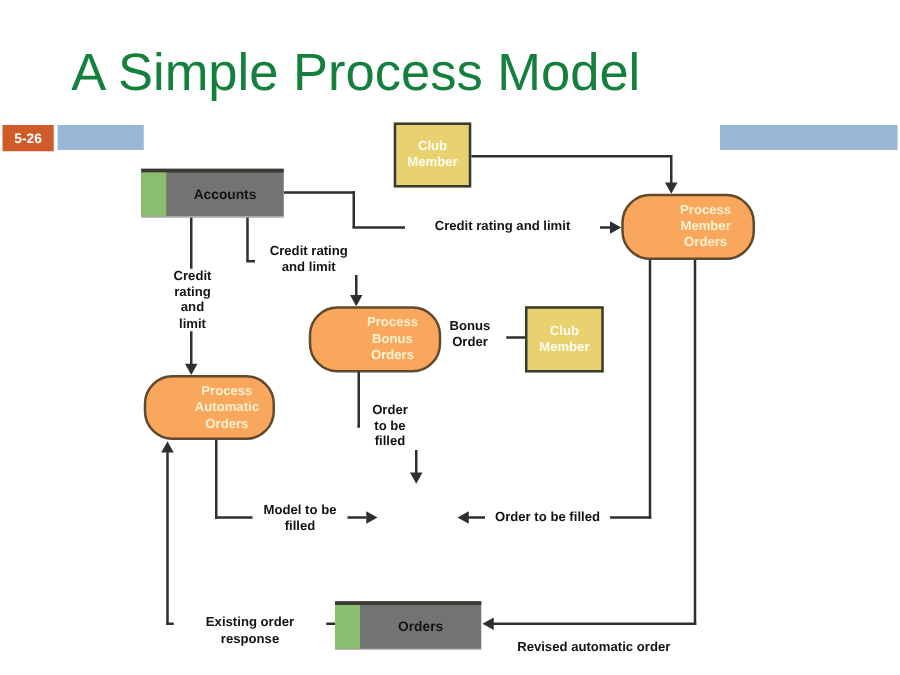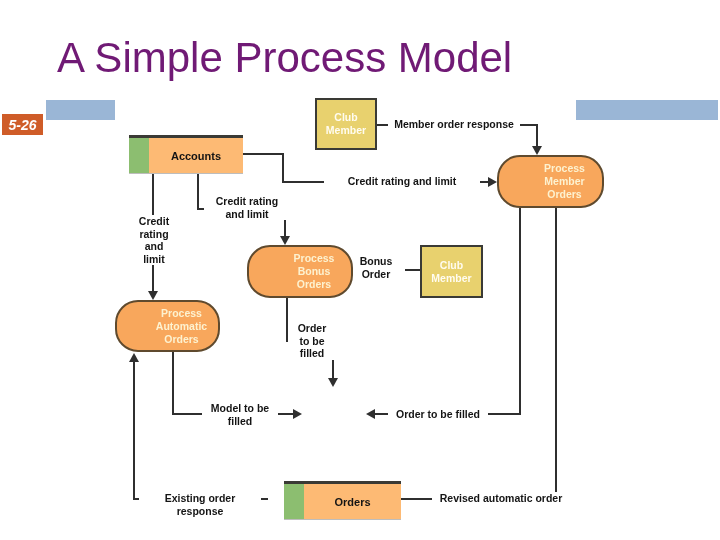--- a/index.html
+++ b/index.html
@@ -1,24 +1,24 @@
 <!DOCTYPE html>
 <html><head>
 <meta charset="utf-8">
 <style>
   html,body{margin:0;padding:0;background:#ffffff;}
   .slide{position:relative;width:720px;height:540px;background:#ffffff;overflow:hidden;
          font-family:"Liberation Sans","DejaVu Sans",sans-serif;}
 
   
   .title{position:absolute;left:57px;top:34px;font-size:42px;letter-spacing:0px;
-         color:#701a75;white-space:nowrap;font-weight:400;}
+         color:#15803d;white-space:nowrap;font-weight:400;}
   .slide-num{position:absolute;left:2px;top:100px;width:41px;height:21px;background:#cf5c28;
-         color:#ffffff;font-size:14px;font-weight:bold;font-style:italic;
-         display:flex;align-items:center;justify-content:center;margin-top:14px;}
+         color:#ffffff;font-size:11px;font-weight:bold;
+         display:flex;align-items:center;justify-content:center;}
   .bar{position:absolute;top:100px;height:20px;background:#9ab6d6;}
   .bar-left{left:46px;width:69px;}
   .bar-right{left:576px;width:142px;}
 
   
   .lnh{position:absolute;height:2px;background:#2f2f2f;}
   .lnv{position:absolute;width:2px;background:#2f2f2f;}
 
   
   .arr{position:absolute;width:0;height:0;}
@@ -36,21 +36,21 @@
            color:#fdf2d0;font-weight:bold;font-size:10.5px;line-height:13px;
            display:flex;align-items:center;justify-content:center;text-align:center;white-space:pre-line;padding-left:28px;}
 
   
   .entity{position:absolute;background:#e8d16e;border:2px solid #3a3a35;
           color:#fffcf0;font-weight:bold;font-size:10.5px;line-height:13px;
           display:flex;align-items:center;justify-content:center;text-align:center;white-space:pre-line;}
 
   
   .datastore{position:absolute;height:35px;border-top:3px solid #3a3a35;border-bottom:1px solid #bdbdbd;
-             background:#fdba74;display:flex;margin-left:16px;}
+             background:#737373;display:flex;}
   .ds-green{width:20px;height:100%;background:#8cbe70;}
   .ds-label{flex:1;display:flex;align-items:center;justify-content:center;
             font-weight:bold;font-size:11px;color:#141414;}
 </style>
 </head>
 <body>
 
 <div class="slide">
 
   <div class="title">A Simple Process Model</div>
@@ -92,37 +92,36 @@
   <div class="arr arr-left" style="left:366px;top:409px;"></div>
 
   <div class="lnv" style="left:555px;top:208px;height:292px;"></div>
   <div class="lnh" style="left:394px;top:498px;width:163px;"></div>
   <div class="arr arr-left" style="left:386px;top:494px;"></div>
 
   <div class="lnv" style="left:133px;top:356px;height:144px;"></div>
   <div class="arr arr-up" style="left:129px;top:353px;"></div>
   <div class="lnh" style="left:133px;top:498px;width:135px;"></div>
 
-  <div class="flabel" style="left:388px;top:118px;width:128px;">Member order response</div>
   <div class="flabel" style="left:324px;top:175px;width:152px;">Credit rating and limit</div>
   <div class="flabel" style="left:126px;top:215px;width:52px;">Credit
 rating
 and
 limit</div>
   <div class="flabel" style="left:204px;top:195px;width:82px;">Credit rating
 and limit</div>
   <div class="flabel" style="left:347px;top:255px;width:54px;">Bonus
 Order</div>
   <div class="flabel" style="left:288px;top:322px;width:44px;">Order
 to be
 filled</div>
   <div class="flabel" style="left:202px;top:402px;width:72px;">Model to be
 filled</div>
   <div class="flabel" style="left:388px;top:408px;width:96px;">Order to be filled</div>
-  <div class="flabel" style="left:406px;top:492px;width:134px;margin-left:26px;">Revised automatic order</div>
+  <div class="flabel" style="left:406px;top:512px;width:134px;">Revised automatic order</div>
   <div class="flabel" style="left:139px;top:492px;width:118px;">Existing order response</div>
 
   <div class="datastore" style="left:113px;top:135px;width:114px;">
     <div class="ds-green"></div>
     <div class="ds-label">Accounts</div>
   </div>
   <div class="datastore" style="left:268px;top:481px;width:117px;">
     <div class="ds-green"></div>
     <div class="ds-label">Orders</div>
   </div>

